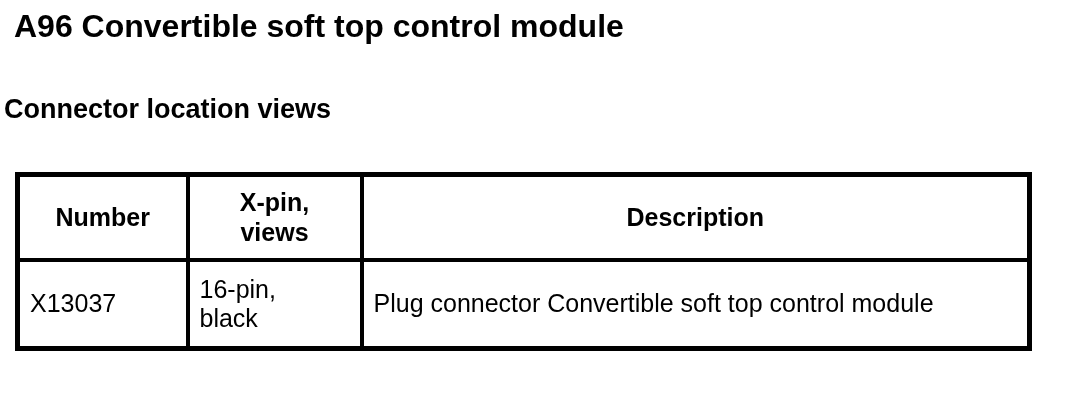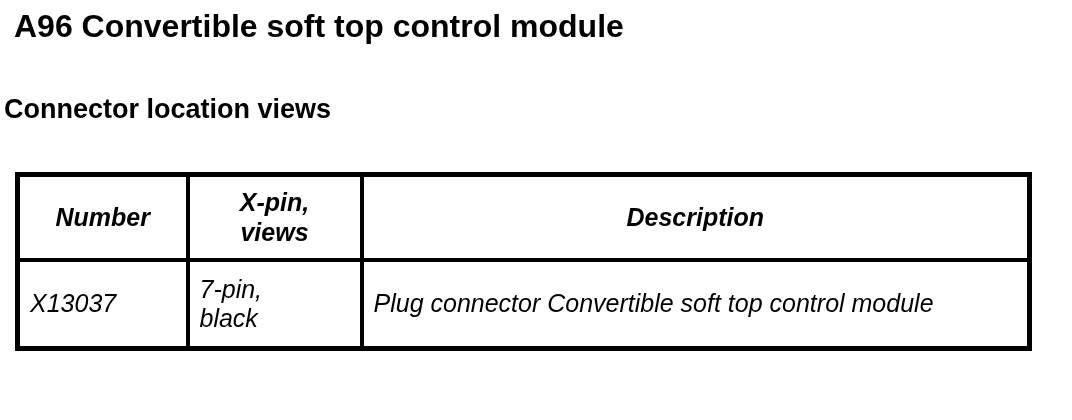--- a/index.html
+++ b/index.html
@@ -39,21 +39,20 @@
     white-space: nowrap;
   }
   table.connector-table {
     position: absolute;
     left: 15px;
     top: 172px;
     width: 1017px;
     border-collapse: collapse;
     table-layout: fixed;
     border: 5px solid #000000;
-    font-style: italic;
   }
   .connector-table th,
   .connector-table td {
     border: 4px solid #000000;
     font-size: 25px;
     line-height: 1.18;
     vertical-align: middle;
     white-space: pre-line;
     overflow: hidden;
   }
@@ -92,20 +91,20 @@
       <tr>
         <th>Number</th>
         <th>X-pin,
 views</th>
         <th>Description</th>
       </tr>
     </thead>
     <tbody>
       <tr class="row-1">
         <td>X13037</td>
-        <td>7-pin,
+        <td>16-pin,
 black</td>
         <td>Plug connector Convertible soft top control module</td>
       </tr>
     </tbody>
   </table>
 
 </div>
 
 </body></html>

